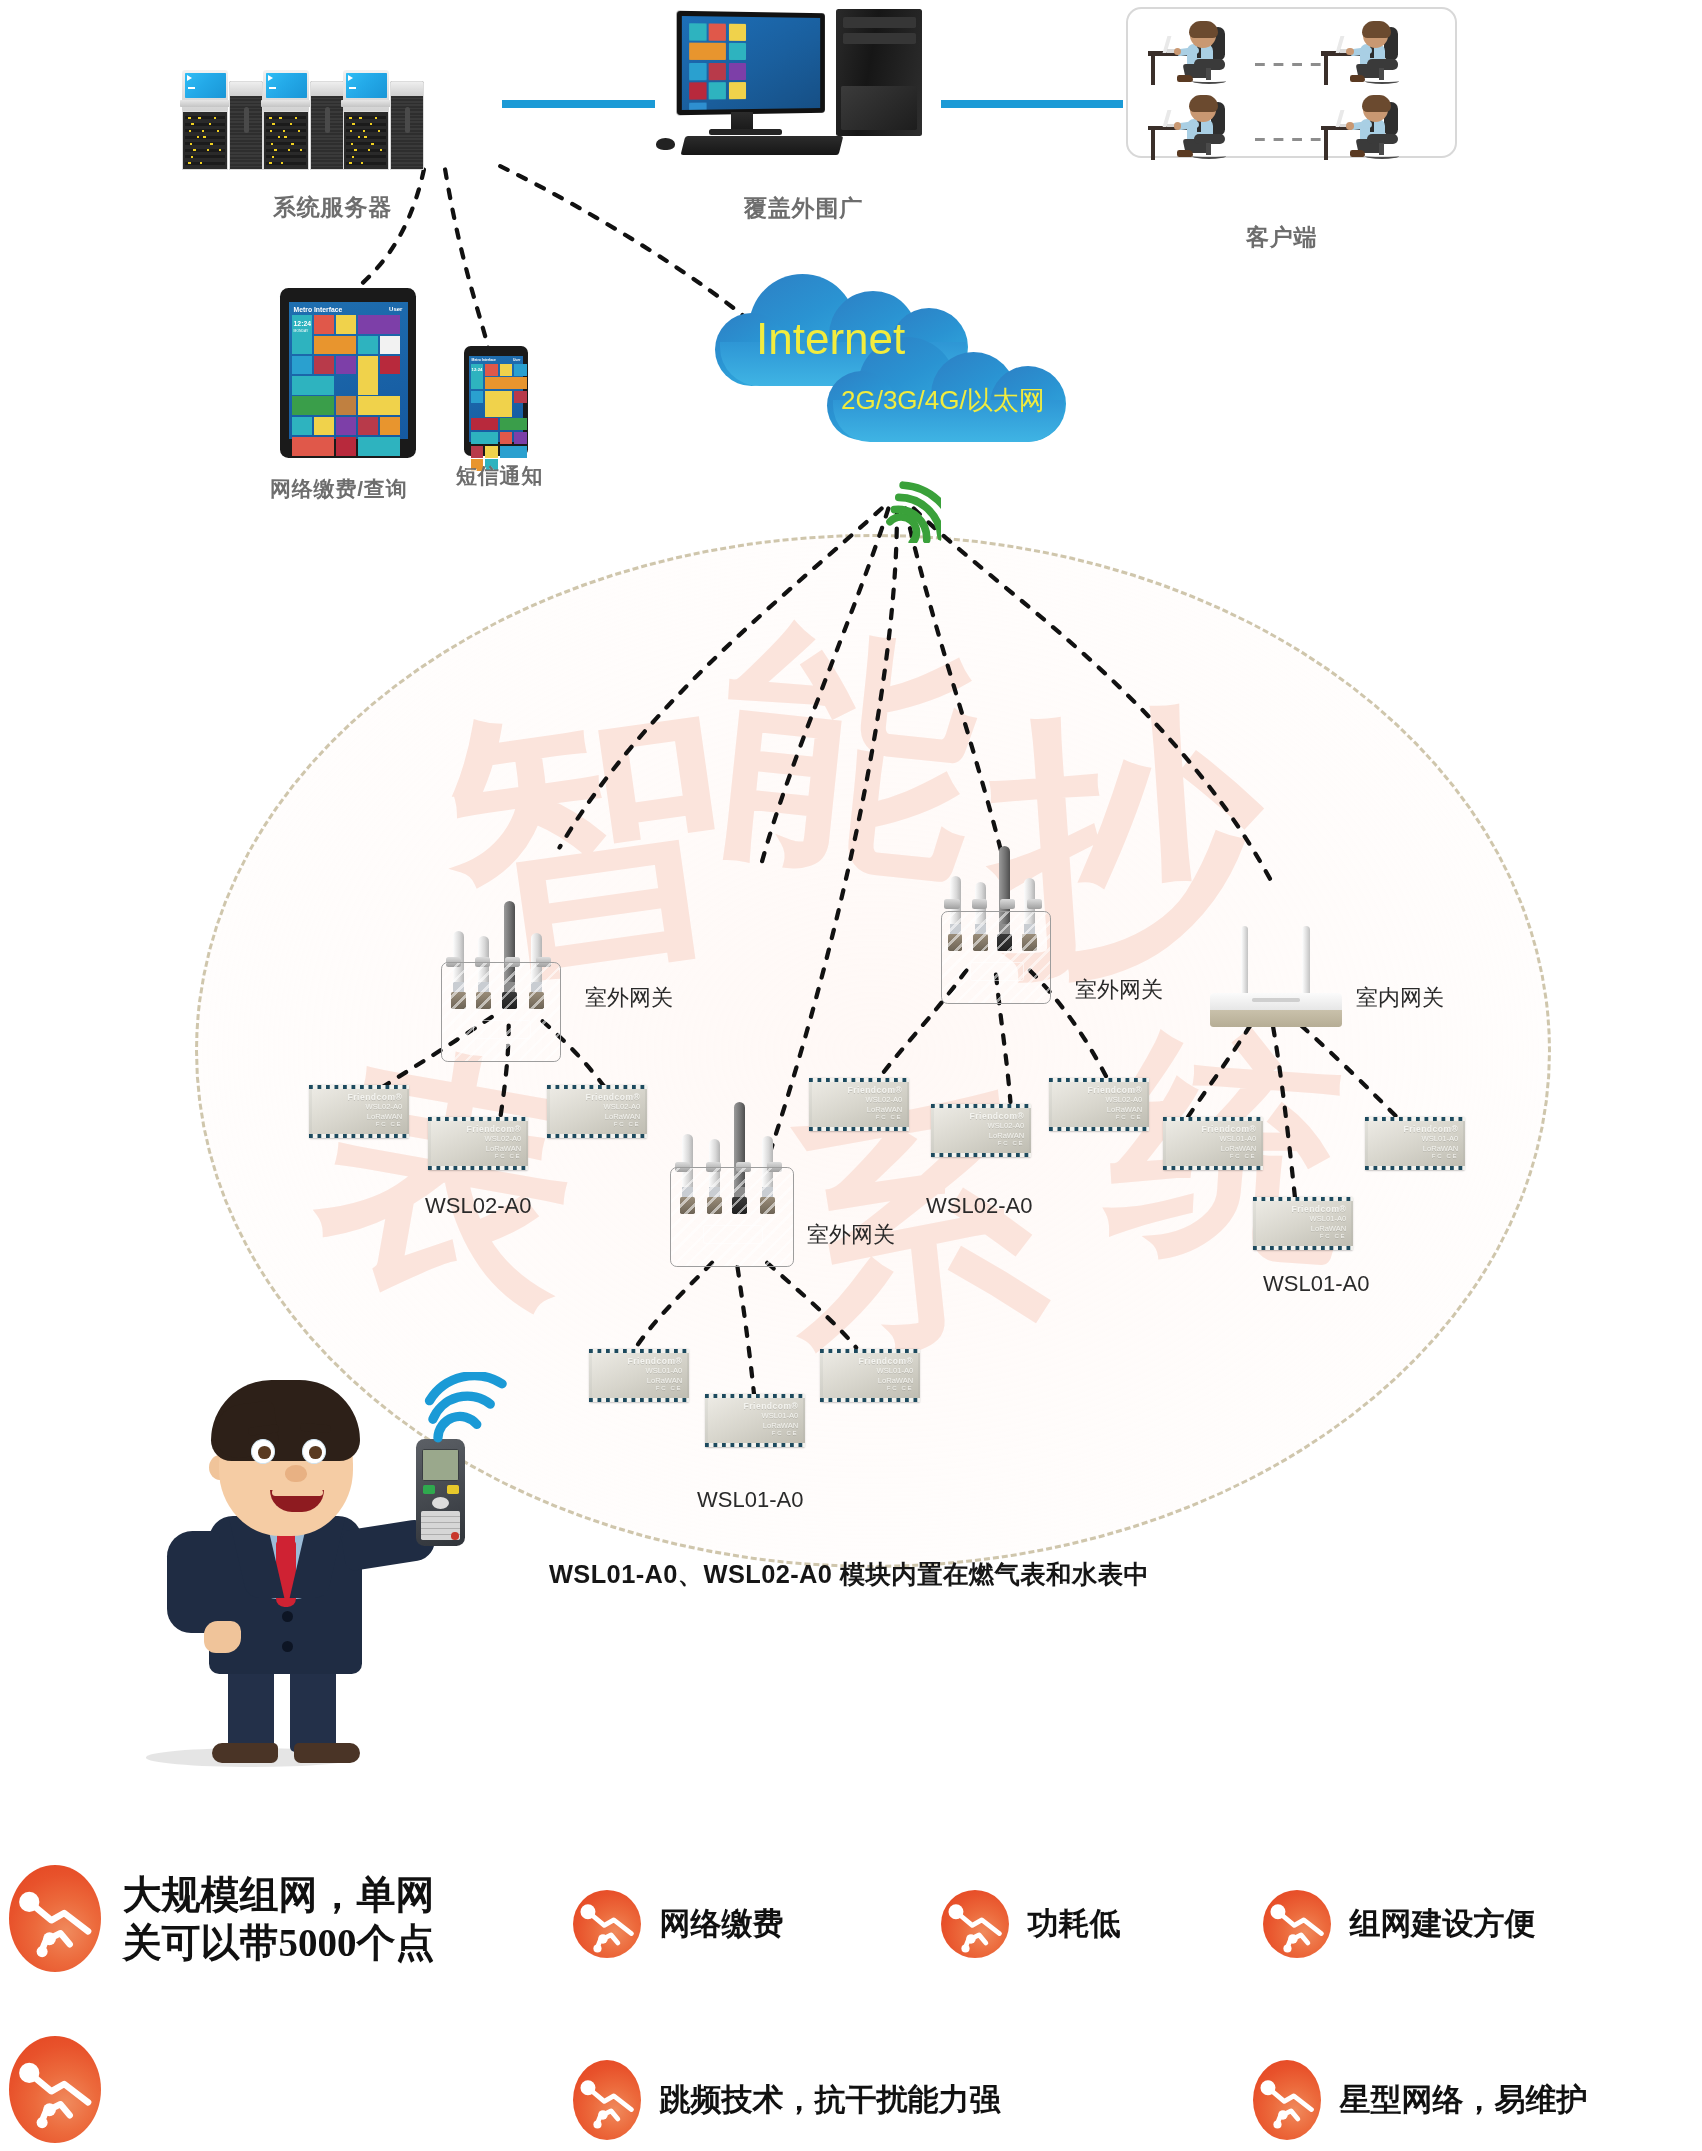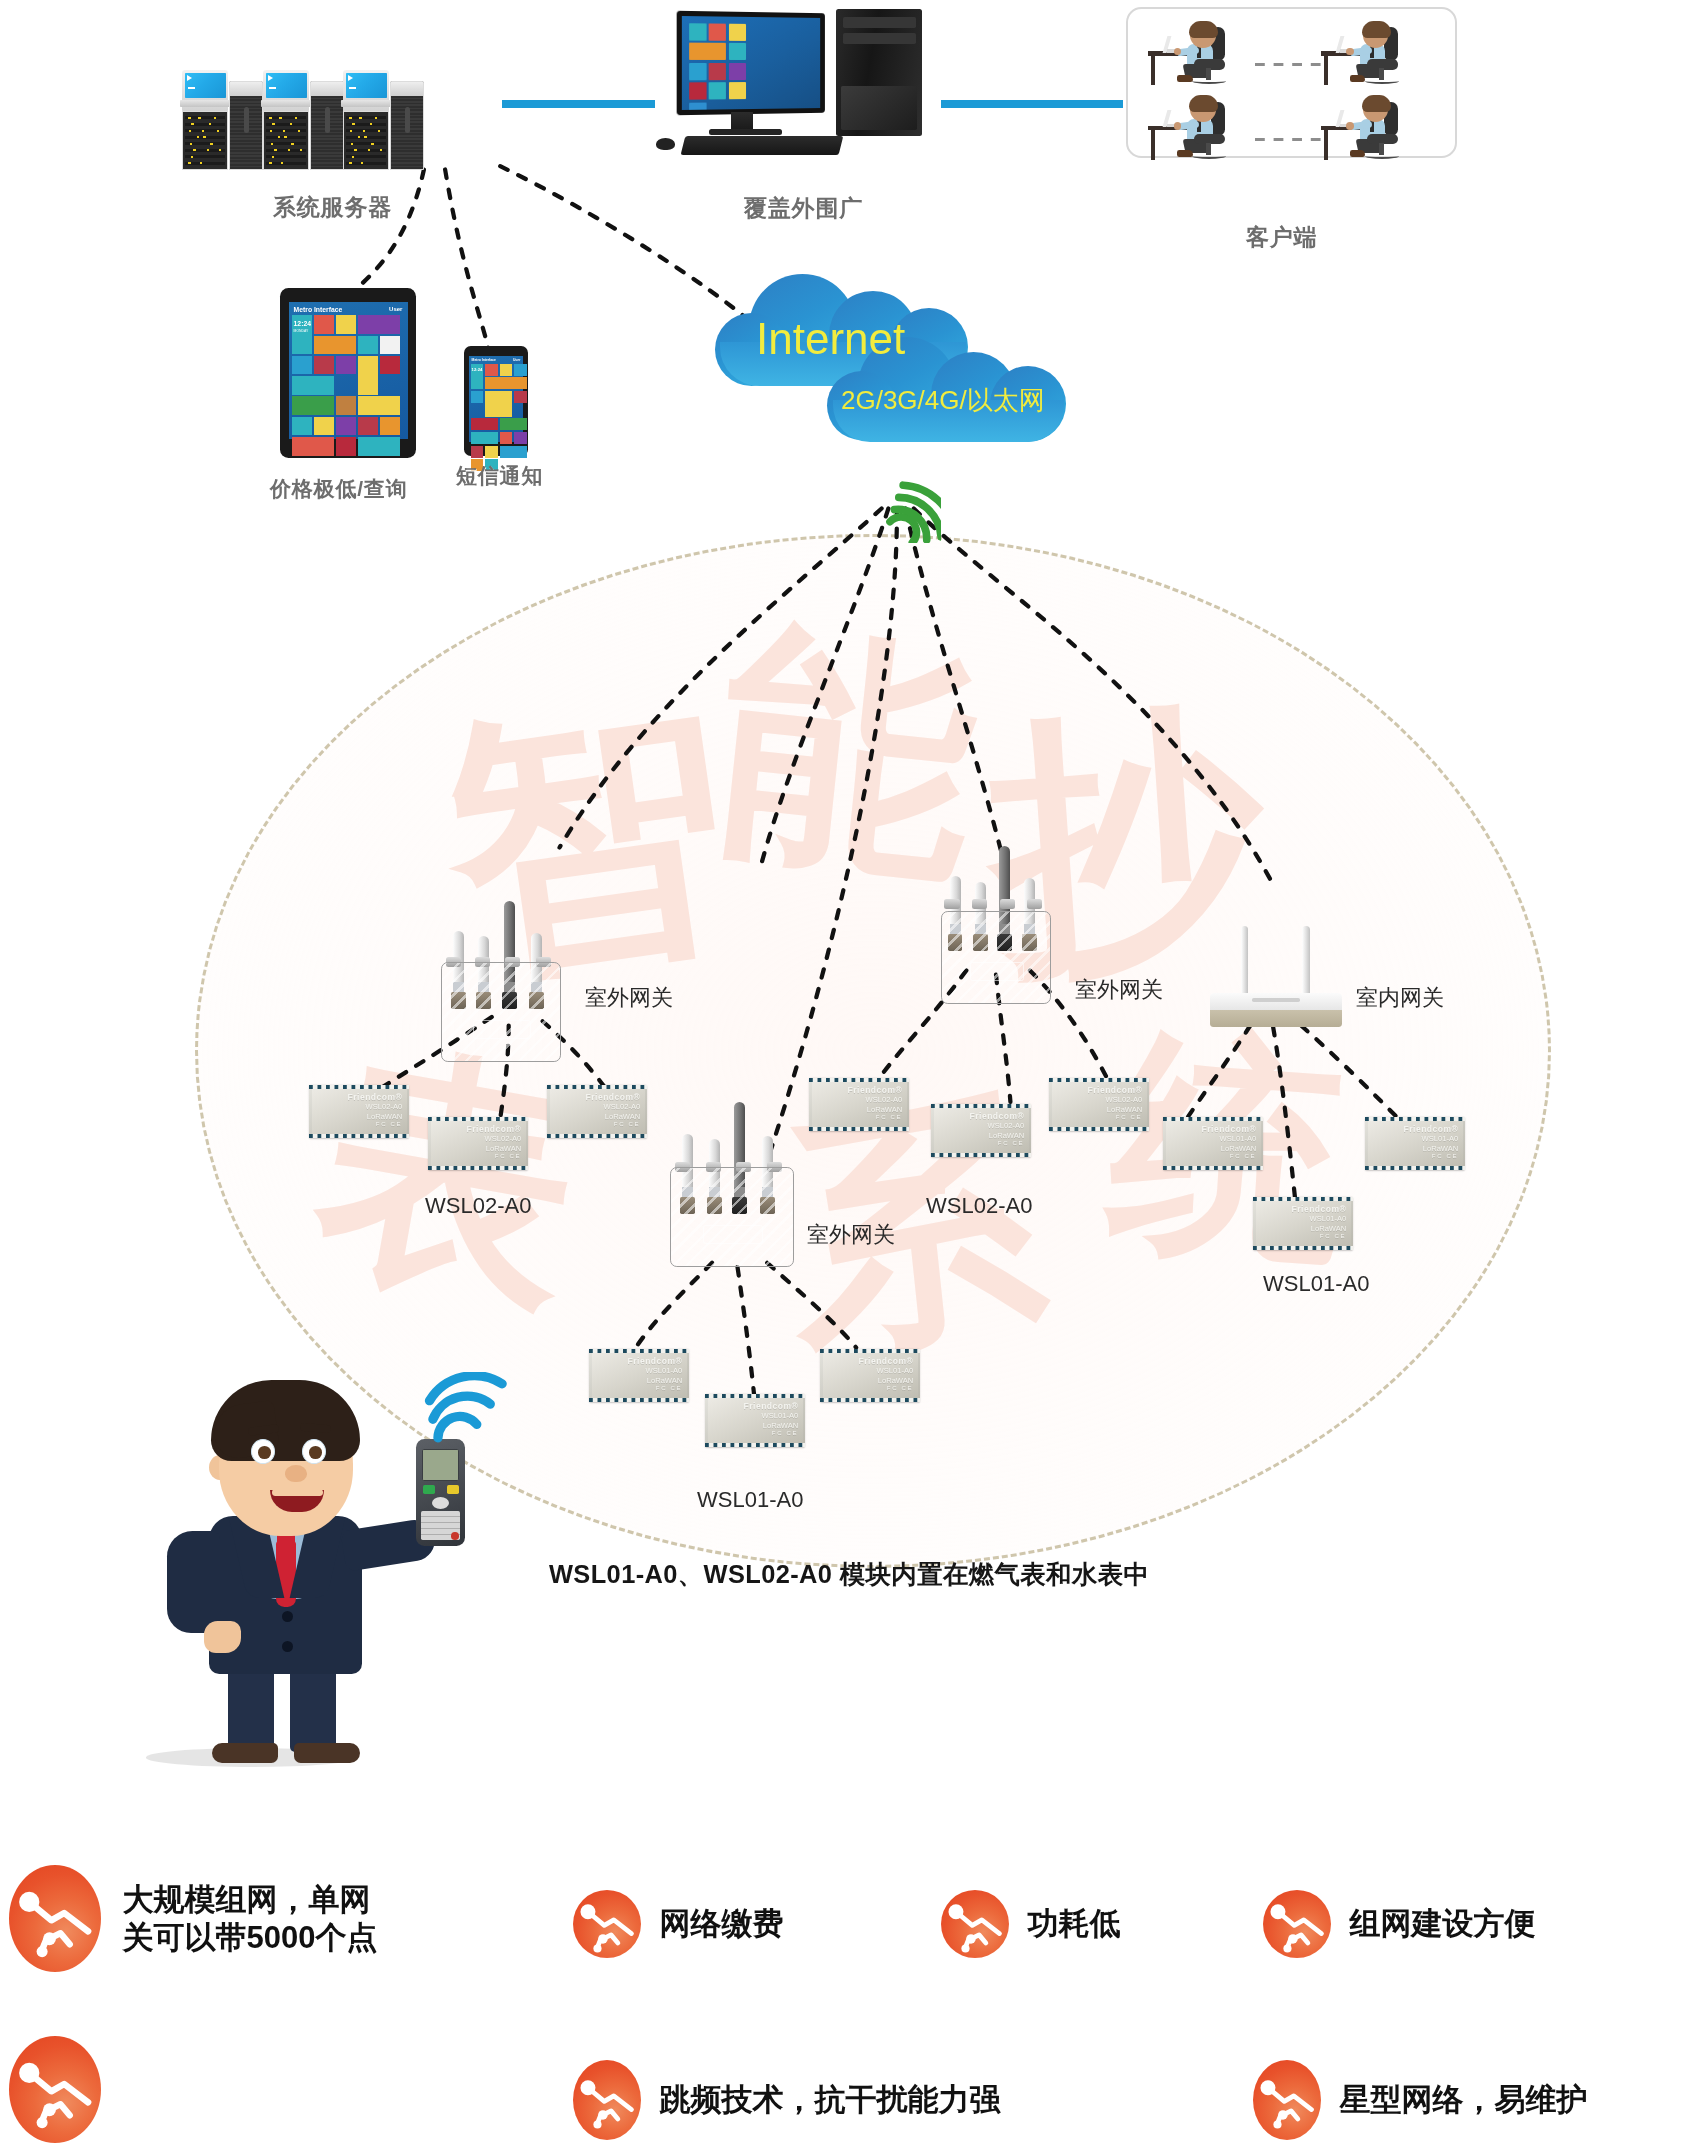--- a/index.html
+++ b/index.html
@@ -560,21 +560,21 @@
         <span style="background:#f0d24b;"></span>
       <span style="background:#7d3fa8;"></span>
         <span style="background:#b83a4a;"></span>
         <span style="background:#e8952e;"></span>
       <span style="background:#e0584a;grid-column:span 2;"></span>
         <span style="background:#b8293c;"></span>
       <span style="background:#2eb3bf;grid-column:span 2;"></span>
     </div>
   </div>
 </div>
-<div class="abs lbl-gray" style="left:270px; top:475px; font-size:21px; z-index:8;">价格极低/查询</div>
+<div class="abs lbl-gray" style="left:270px; top:475px; font-size:21px; z-index:8;">网络缴费/查询</div>
 
 <div class="abs phone" style="left:464px; top:346px; width:64px; height:110px; z-index:7;">
   <div class="sc" style="background:linear-gradient(160deg,#1f6fb0,#1559a0); width:100%; height:100%; padding:1.7px;">
     <div class="metro-bar" style="font-size:3.4px; padding:0 0.8px 1.7px 0.8px;">
       <span style="font-size:3.4px;">Metro Interface</span>
       <span style="font-size:3.4px;">User</span>
     </div>
     <div class="metro-grid" style="grid-template-columns:repeat(4,12.7px); grid-auto-rows:12px;">
       <span style="background:#2eb3bf;grid-row:span 2;position:relative;">
         <b style="position:absolute;left:0.8px;top:3.4px;color:#fff;font-size:4.2px;font-weight:bold;">12:24</b>
@@ -912,21 +912,21 @@
       <g stroke="#fff" stroke-width="7" fill="none" stroke-linecap="round" stroke-linejoin="round">
         <path d="M22 32 L46 52 L60 44 L86 64"></path>
         <path d="M44 72 L56 66 L66 78"></path>
         <path d="M36 84 L40 74"></path>
       </g>
       <circle cx="22" cy="32" r="11" fill="#fff"></circle>
       <circle cx="44" cy="72" r="7" fill="#fff"></circle>
       <circle cx="36" cy="86" r="6" fill="#fff"></circle>
     </svg>
   </div>
-  <div class="txt" style="font-size:31px; margin-left:22px;">大规模组网，单网
+  <div class="txt" style="font-size:39px; margin-left:22px;font-family:Liberation Serif, serif;">大规模组网，单网
 关可以带5000个点</div>
 </div>
 
 <div class="feat" style="left:573px; top:1890px;">
   <div class="badge-icon" style="width:68px; height:68px;">
     <svg viewBox="0 0 100 100" width="68" height="68" style="position:absolute;left:0;top:0;">
       <g stroke="#fff" stroke-width="7" fill="none" stroke-linecap="round" stroke-linejoin="round">
         <path d="M22 32 L46 52 L60 44 L86 64"></path>
         <path d="M44 72 L56 66 L66 78"></path>
         <path d="M36 84 L40 74"></path>

